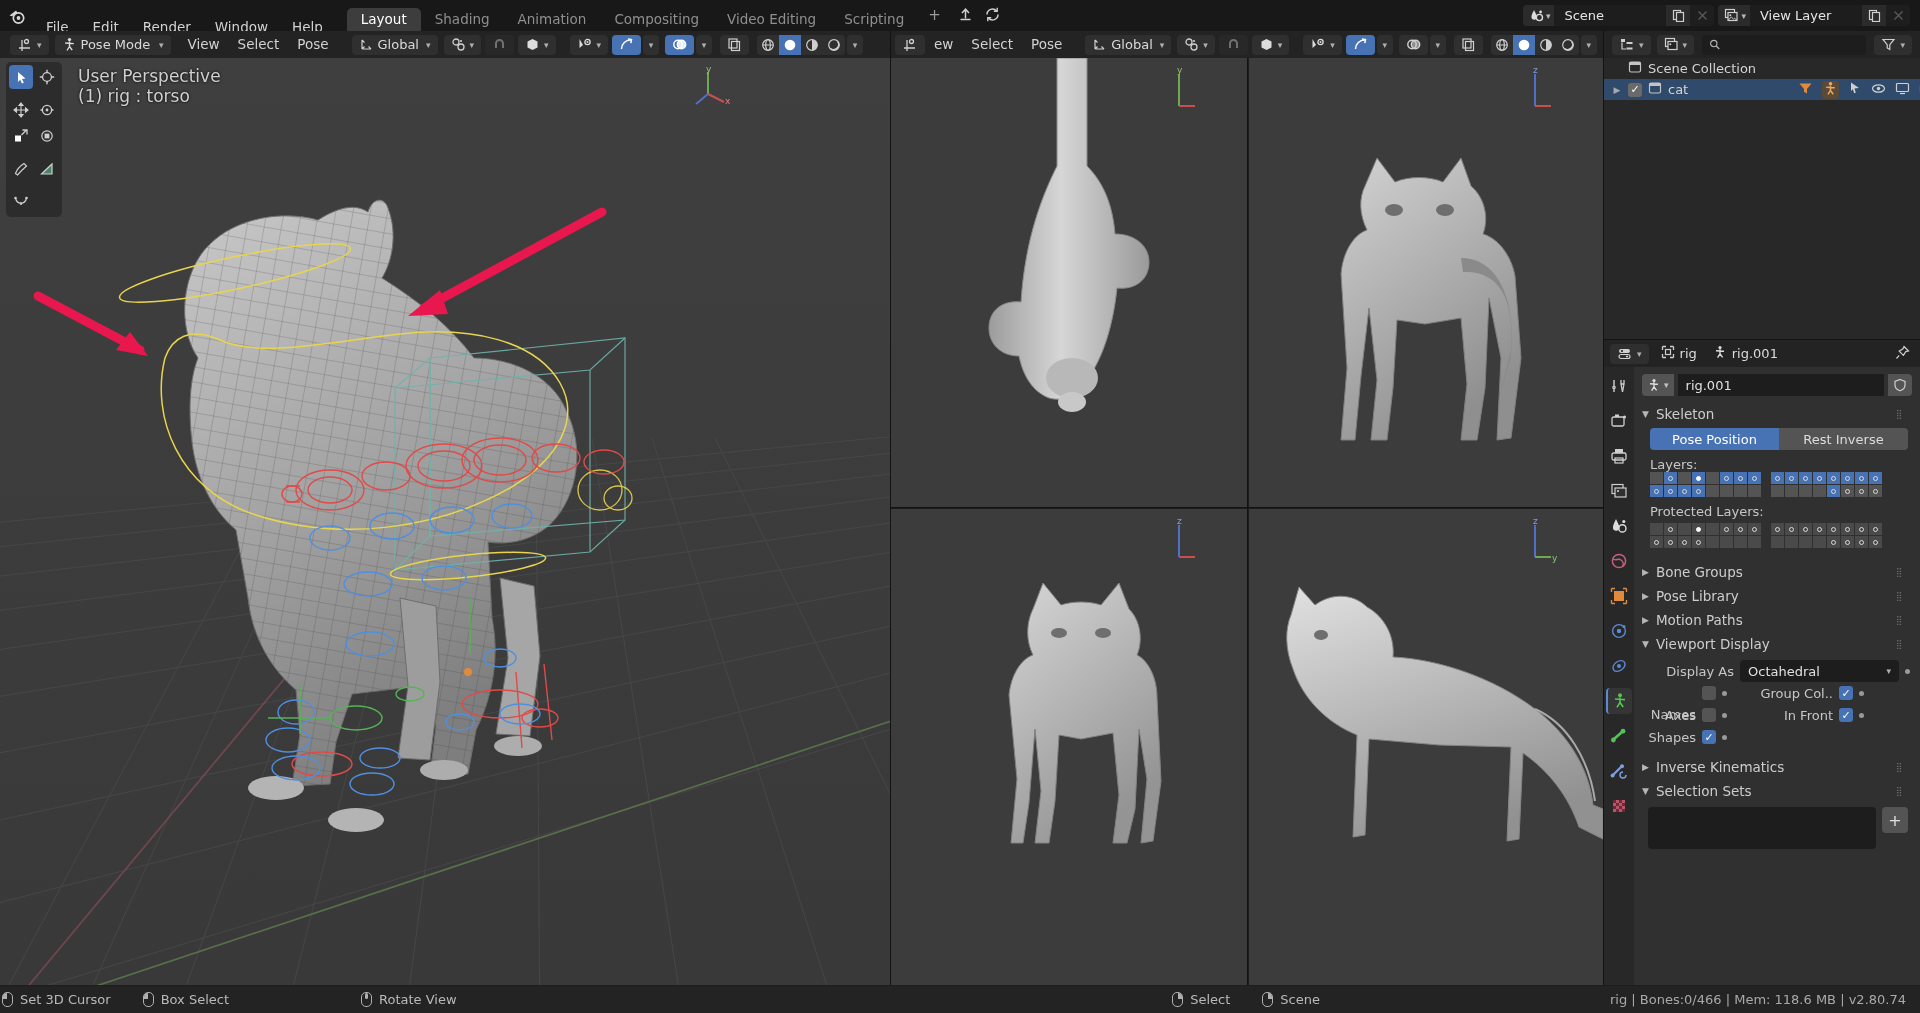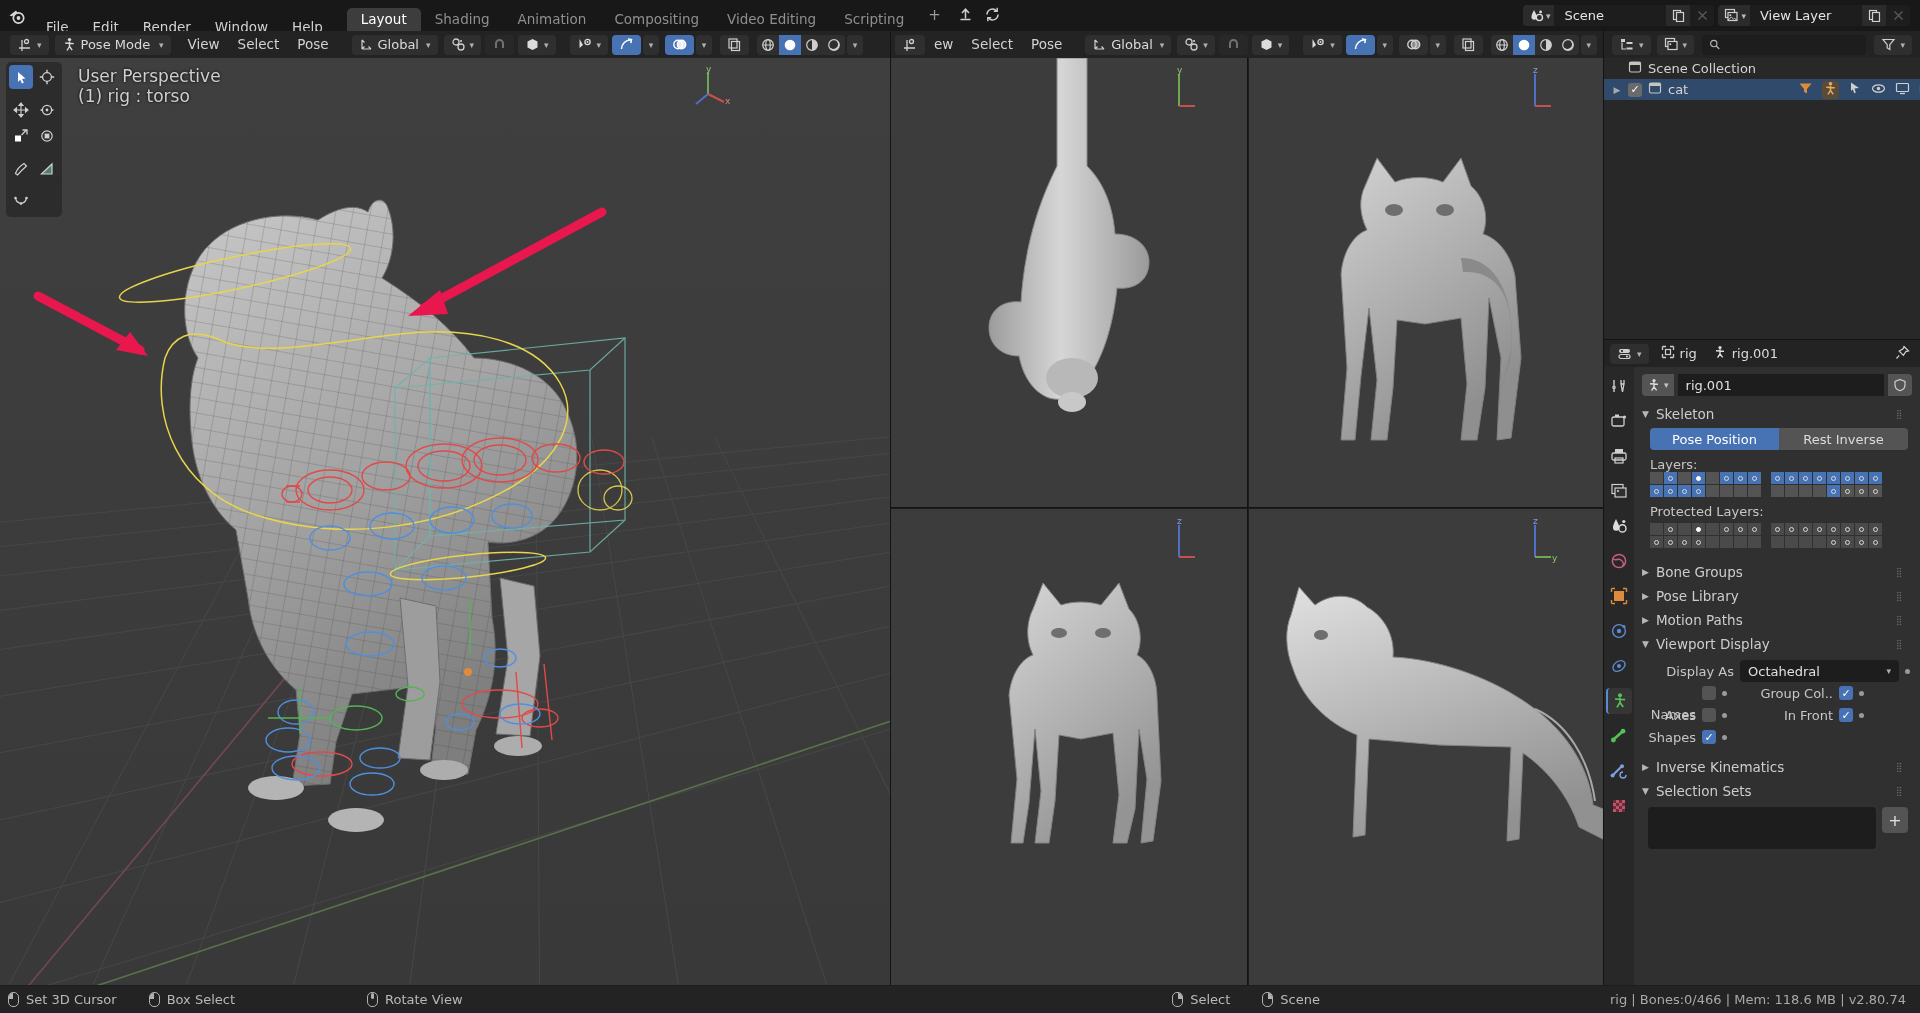--- a/index.html
+++ b/index.html
@@ -1278,21 +1278,21 @@
       </div>
       <div style="display:flex;gap:6px;padding:4px 12px 0 14px;">
         <div style="flex:1;height:42px;background:#1d1d1d;border-radius:4px;"></div>
         <div style="width:26px;height:26px;background:#545454;border-radius:4px;display:flex;align-items:center;justify-content:center;color:#e0e0e0;font-size:16px;">+</div>
       </div>
 
     </div>
   </div>
 
   <div class="statusbar">
-    <div class="sb-item" style="margin-left:8px;">
+    <div class="sb-item" style="margin-left:2px;">
       <span class="mouse-ico">
           <i></i>
         </span>
       <span>Set 3D Cursor</span>
     </div>
     <div class="sb-item">
       <span class="mouse-ico">
           <i></i>
         </span>
       <span>Box Select</span>

